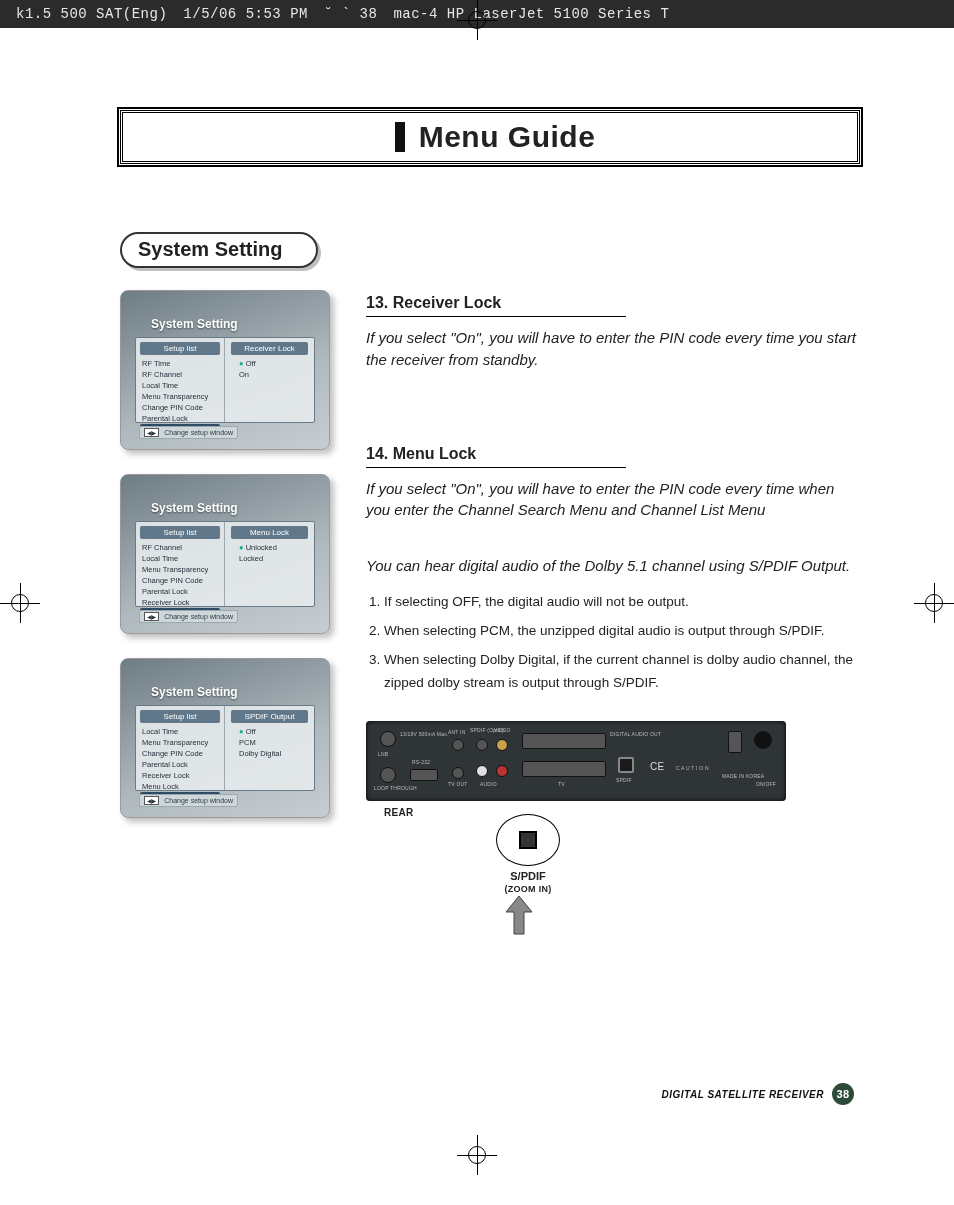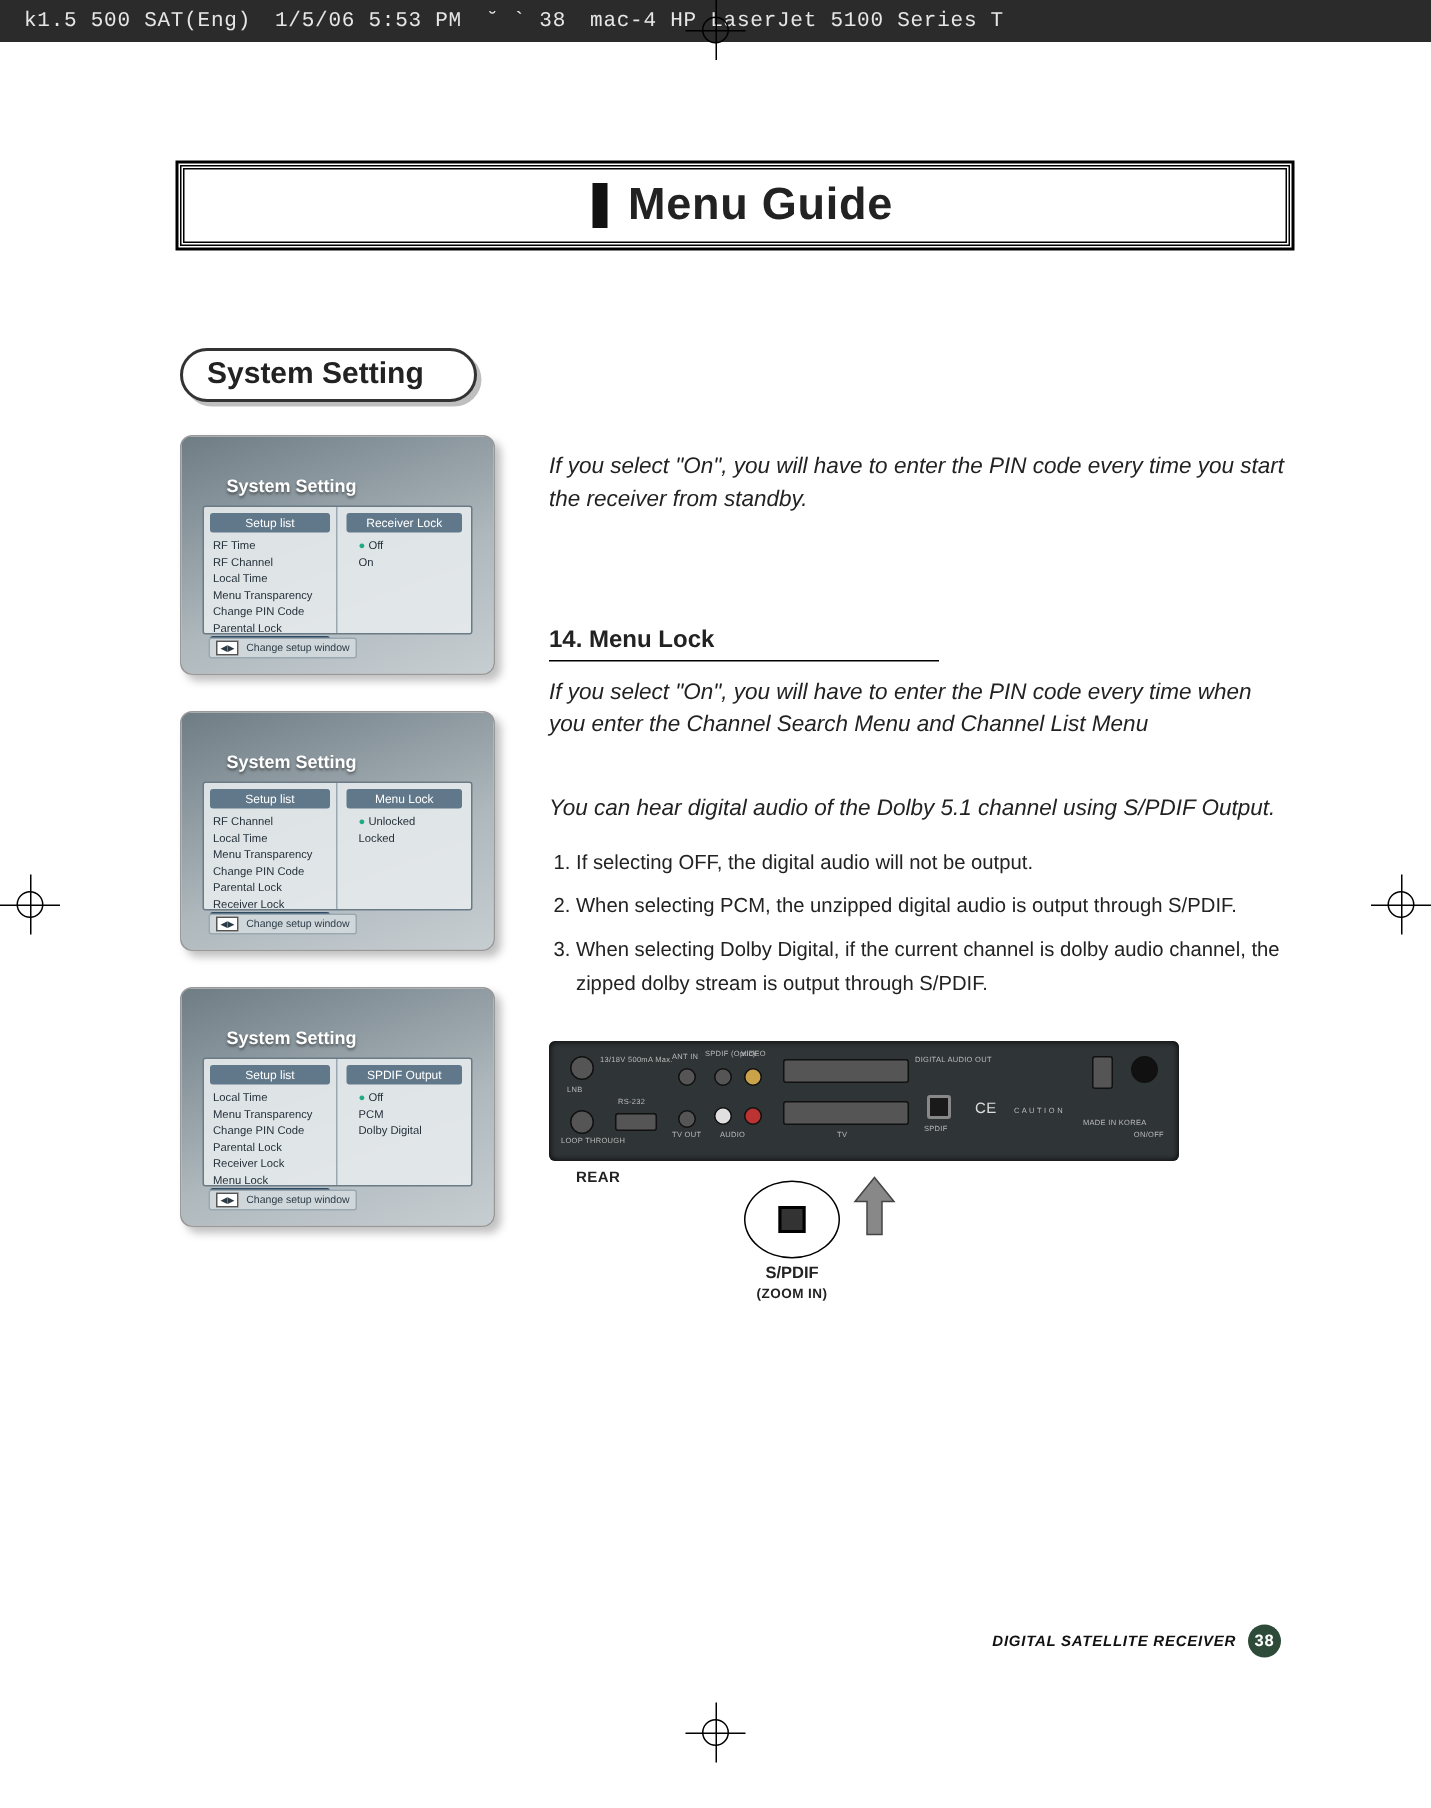--- a/index.html
+++ b/index.html
@@ -272,20 +272,24 @@
           <div class="footnote">
             <span class="key">◀▶</span>
             <span>Change setup window</span>
           </div>
         </div>
 
       </div>
 
       <div class="right-col">
 
+        <div class="sec-h">
+          <span>13. Receiver Lock</span>
+          <span class="rule"></span>
+        </div>
         <p class="sec-body">If you select "On", you will have to enter the PIN code every time you start the receiver from standby.</p>
 
         <div style="height:36px"></div>
 
         <div class="sec-h">
           <span>14. Menu Lock</span>
           <span class="rule"></span>
         </div>
         <p class="sec-body">If you select "On", you will have to enter the PIN code every time when you enter the Channel Search Menu and Channel List Menu</p>
 
@@ -336,21 +340,21 @@
             <span class="tiny" style="left:310px; top:44px;">C A U T I O N</span>
             <span class="tiny" style="left:356px; top:52px;">MADE IN KOREA</span>
 
             <div class="port round" style="right:14px; top:10px; width:18px; height:18px; background:#111;"></div>
             <span class="tiny" style="right:10px; top:60px;">ON/OFF</span>
 
             <div class="port" style="right:44px; top:10px; width:14px; height:22px;"></div>
           </div>
           <div class="rear-label">REAR</div>
 
-          <div style="display:flex; align-items:flex-start; margin-left:130px; margin-top:-8px;">
+          <div style="display:flex; align-items:flex-start; margin-left:130px; margin-top:-8px;flex-direction:column;">
             <div class="zoom">
               <div class="circle">
                 <div class="sq"></div>
               </div>
               <div class="lbl">S/PDIF</div>
               <div class="sub">(ZOOM IN)</div>
             </div>
             <span class="arrow-up">
               <svg width="34" height="44" viewBox="0 0 34 44">
                 <path d="M17 2 L30 18 L22 18 L22 40 L12 40 L12 18 L4 18 Z" fill="#888" stroke="#444" stroke-width="1"></path>

